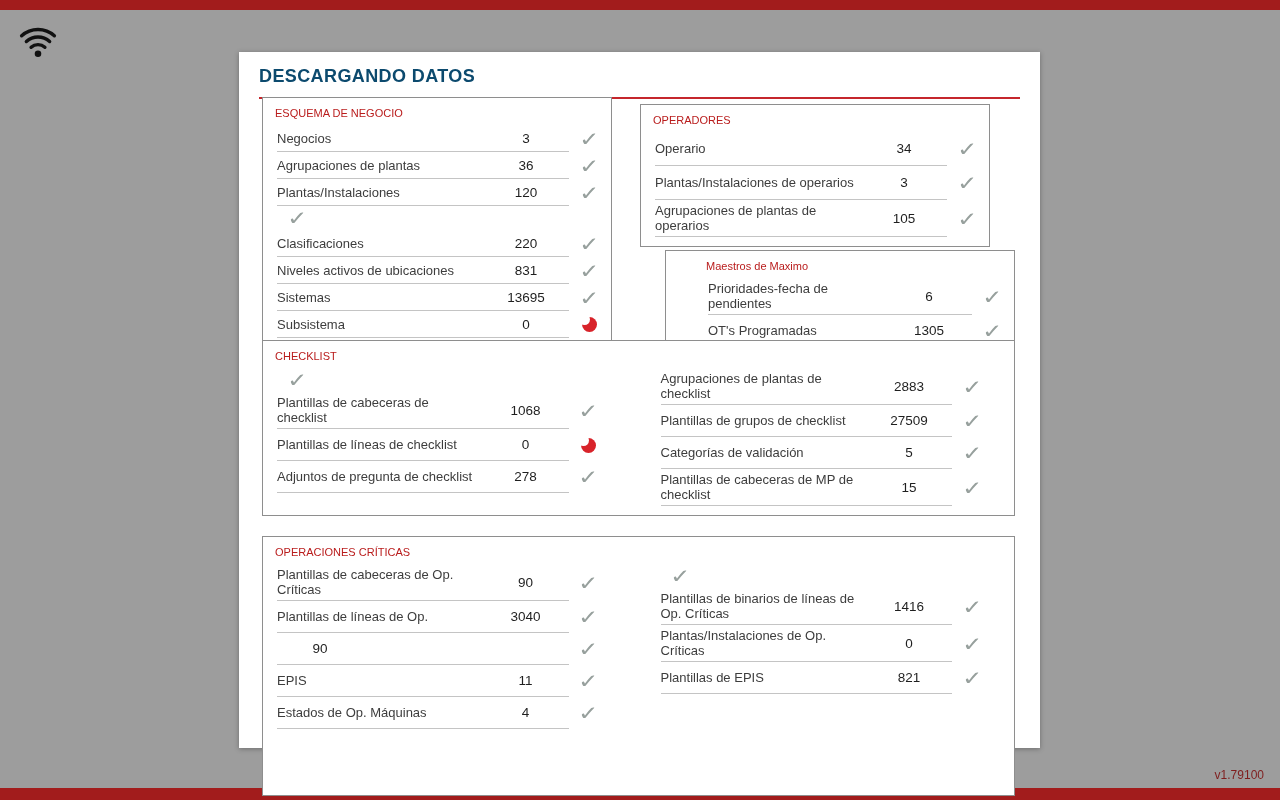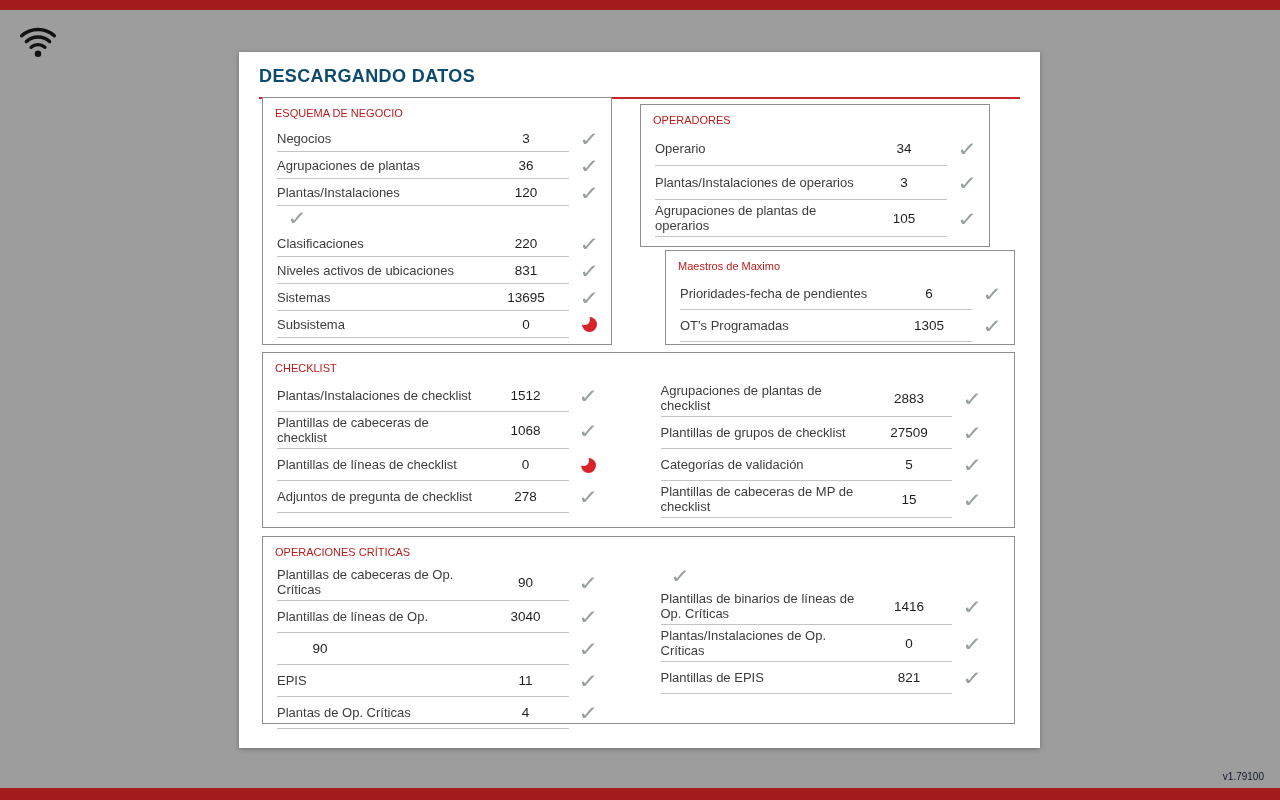--- a/index.html
+++ b/index.html
@@ -41,23 +41,23 @@
   }
   .box-title {
     font-size: 11px;
     color: #b91c1c;
     padding: 9px 12px 6px;
     white-space: nowrap;
   }
 
   .box-esquema    { left: 23px;  top: 45px;  width: 350px; height: 248px; --rowh: 27px; }
   .box-operadores { left: 401px; top: 52px;  width: 350px; height: 143px; --rowh: 34px; }
-  .box-maestros   { left: 426px; top: 198px; width: 350px; height: 95px;  --rowh: 32px; }
-  .box-checklist  { left: 23px;  top: 300px; width: 753px; height: 176px; --rowh: 32px; }
-  .box-criticas   { left: 23px;  top: 484px; width: 753px; height: 188px; --rowh: 32px; }
+  .box-maestros   { left: 426px; top: 198px; width: 350px; height: 95px; padding-left: 28px;  --rowh: 32px; }
+  .box-checklist  { left: 23px;  top: 288px; width: 753px; height: 176px; --rowh: 32px; }
+  .box-criticas   { left: 23px;  top: 484px; width: 753px; height: 260px; --rowh: 32px; }
 
   .rows { padding: 0 2px 0 14px; }
   .two-col {
     display: grid;
     grid-template-columns: 1fr 1fr;
     column-gap: 52px;
     padding: 0 22px 0 14px;
   }
 
   .row { display: flex; align-items: stretch; }
@@ -110,22 +110,22 @@
     border-radius: 50%;
     background: #ffffff;
     top: calc(50% - 10.5px);
     left: calc(50% - 10.5px);
   }
 
   .app-version {
     position: absolute;
     right: 16px;
     bottom: 18px;
-    font-size: 10px;
-    color: #0f172a;
+    font-size: 12px;
+    color: #7f1d1d;
   }
 </style>
 </head>
 <body>
 
 <div class="chrome-bar top"></div>
 <div class="chrome-bar bottom"></div>
 
 <div class="wifi">
   <svg viewBox="0 0 24 22" width="40" height="36">
@@ -245,24 +245,20 @@
         <span class="status-icon" data-icon="check-icon"></span>
       </div>
     </div>
   </div>
 
   <div class="box box-checklist">
     <div class="box-title">CHECKLIST</div>
     <div class="two-col">
       <div class="col">
         <div class="row">
-          <div class="row-line">
-              <span class="row-label">Plantas/Instalaciones de checklist</span>
-              <span class="row-value">1512</span>
-            </div>
           <span class="status-icon" data-icon="check-icon"></span>
         </div>
         <div class="row">
           <div class="row-line">
               <span class="row-label">Plantillas de cabeceras de checklist</span>
               <span class="row-value">1068</span>
             </div>
           <span class="status-icon" data-icon="check-icon"></span>
         </div>
         <div class="row">
@@ -339,21 +335,21 @@
         </div>
         <div class="row">
           <div class="row-line">
               <span class="row-label">EPIS</span>
               <span class="row-value">11</span>
             </div>
           <span class="status-icon" data-icon="check-icon"></span>
         </div>
         <div class="row">
           <div class="row-line">
-              <span class="row-label">Plantas de Op. Críticas</span>
+              <span class="row-label">Estados de Op. Máquinas</span>
               <span class="row-value">4</span>
             </div>
           <span class="status-icon" data-icon="check-icon"></span>
         </div>
       </div>
       <div class="col">
         <div class="row">
           <span class="status-icon" data-icon="check-icon"></span>
         </div>
         <div class="row">

